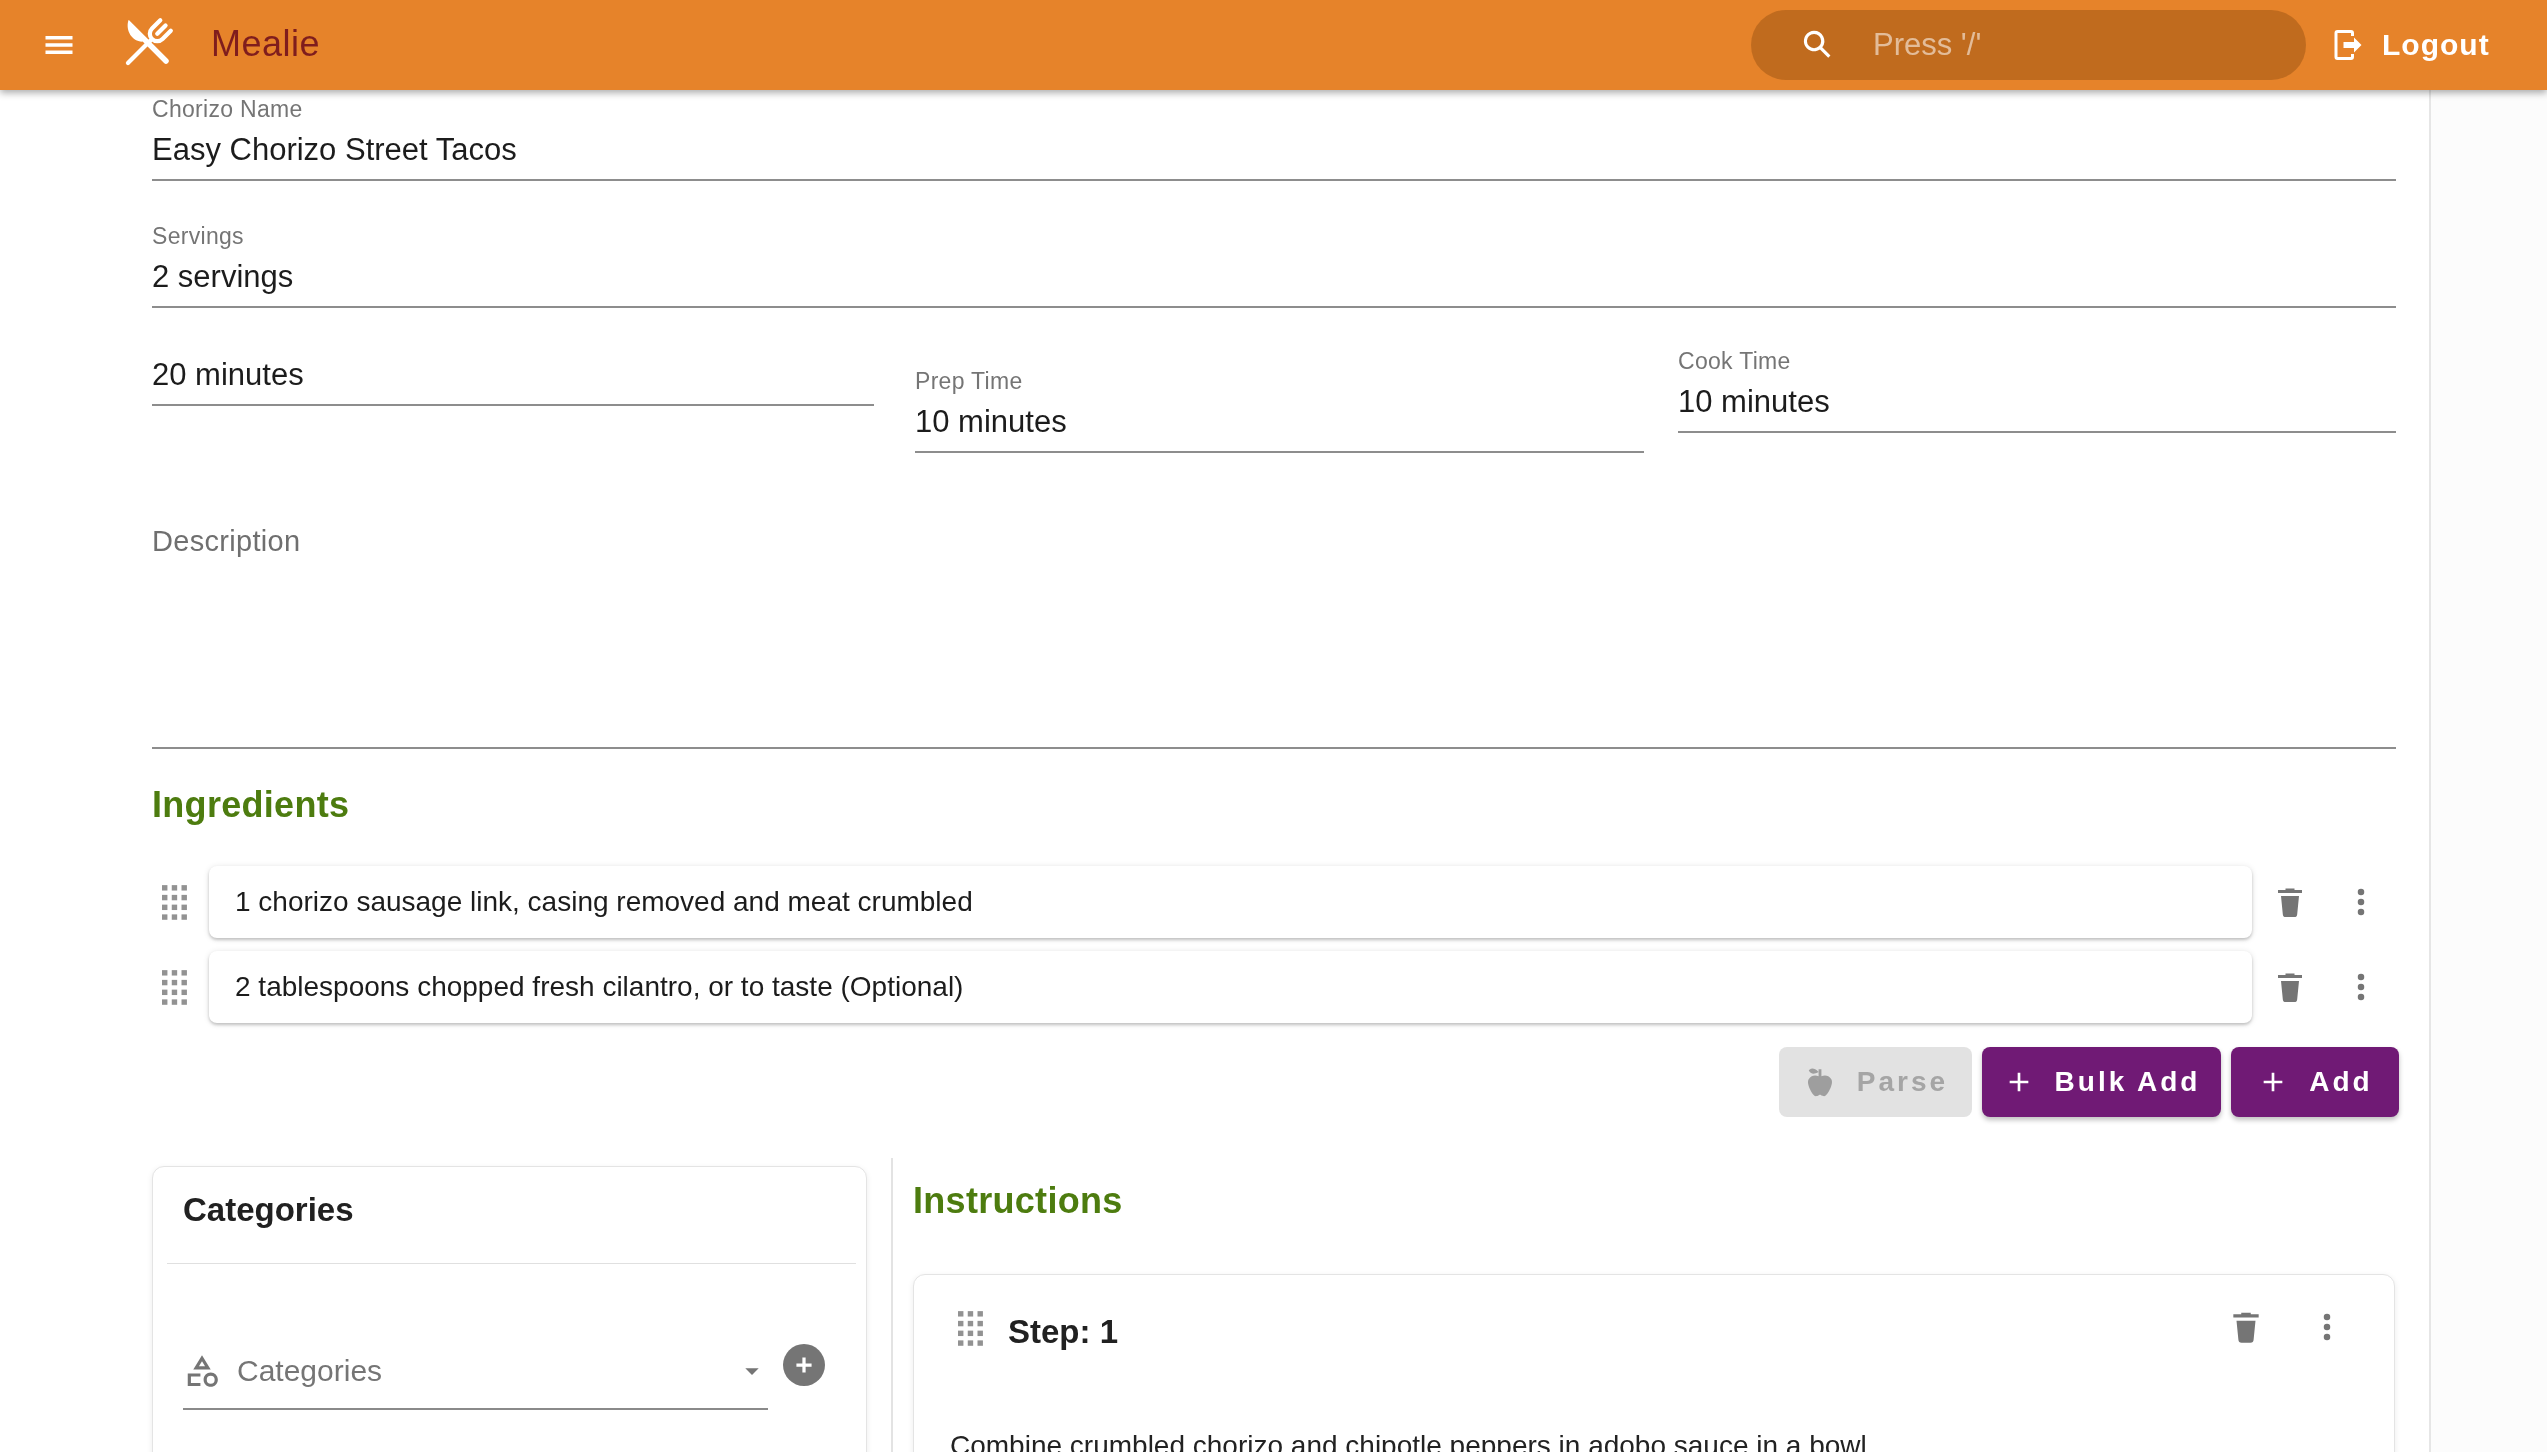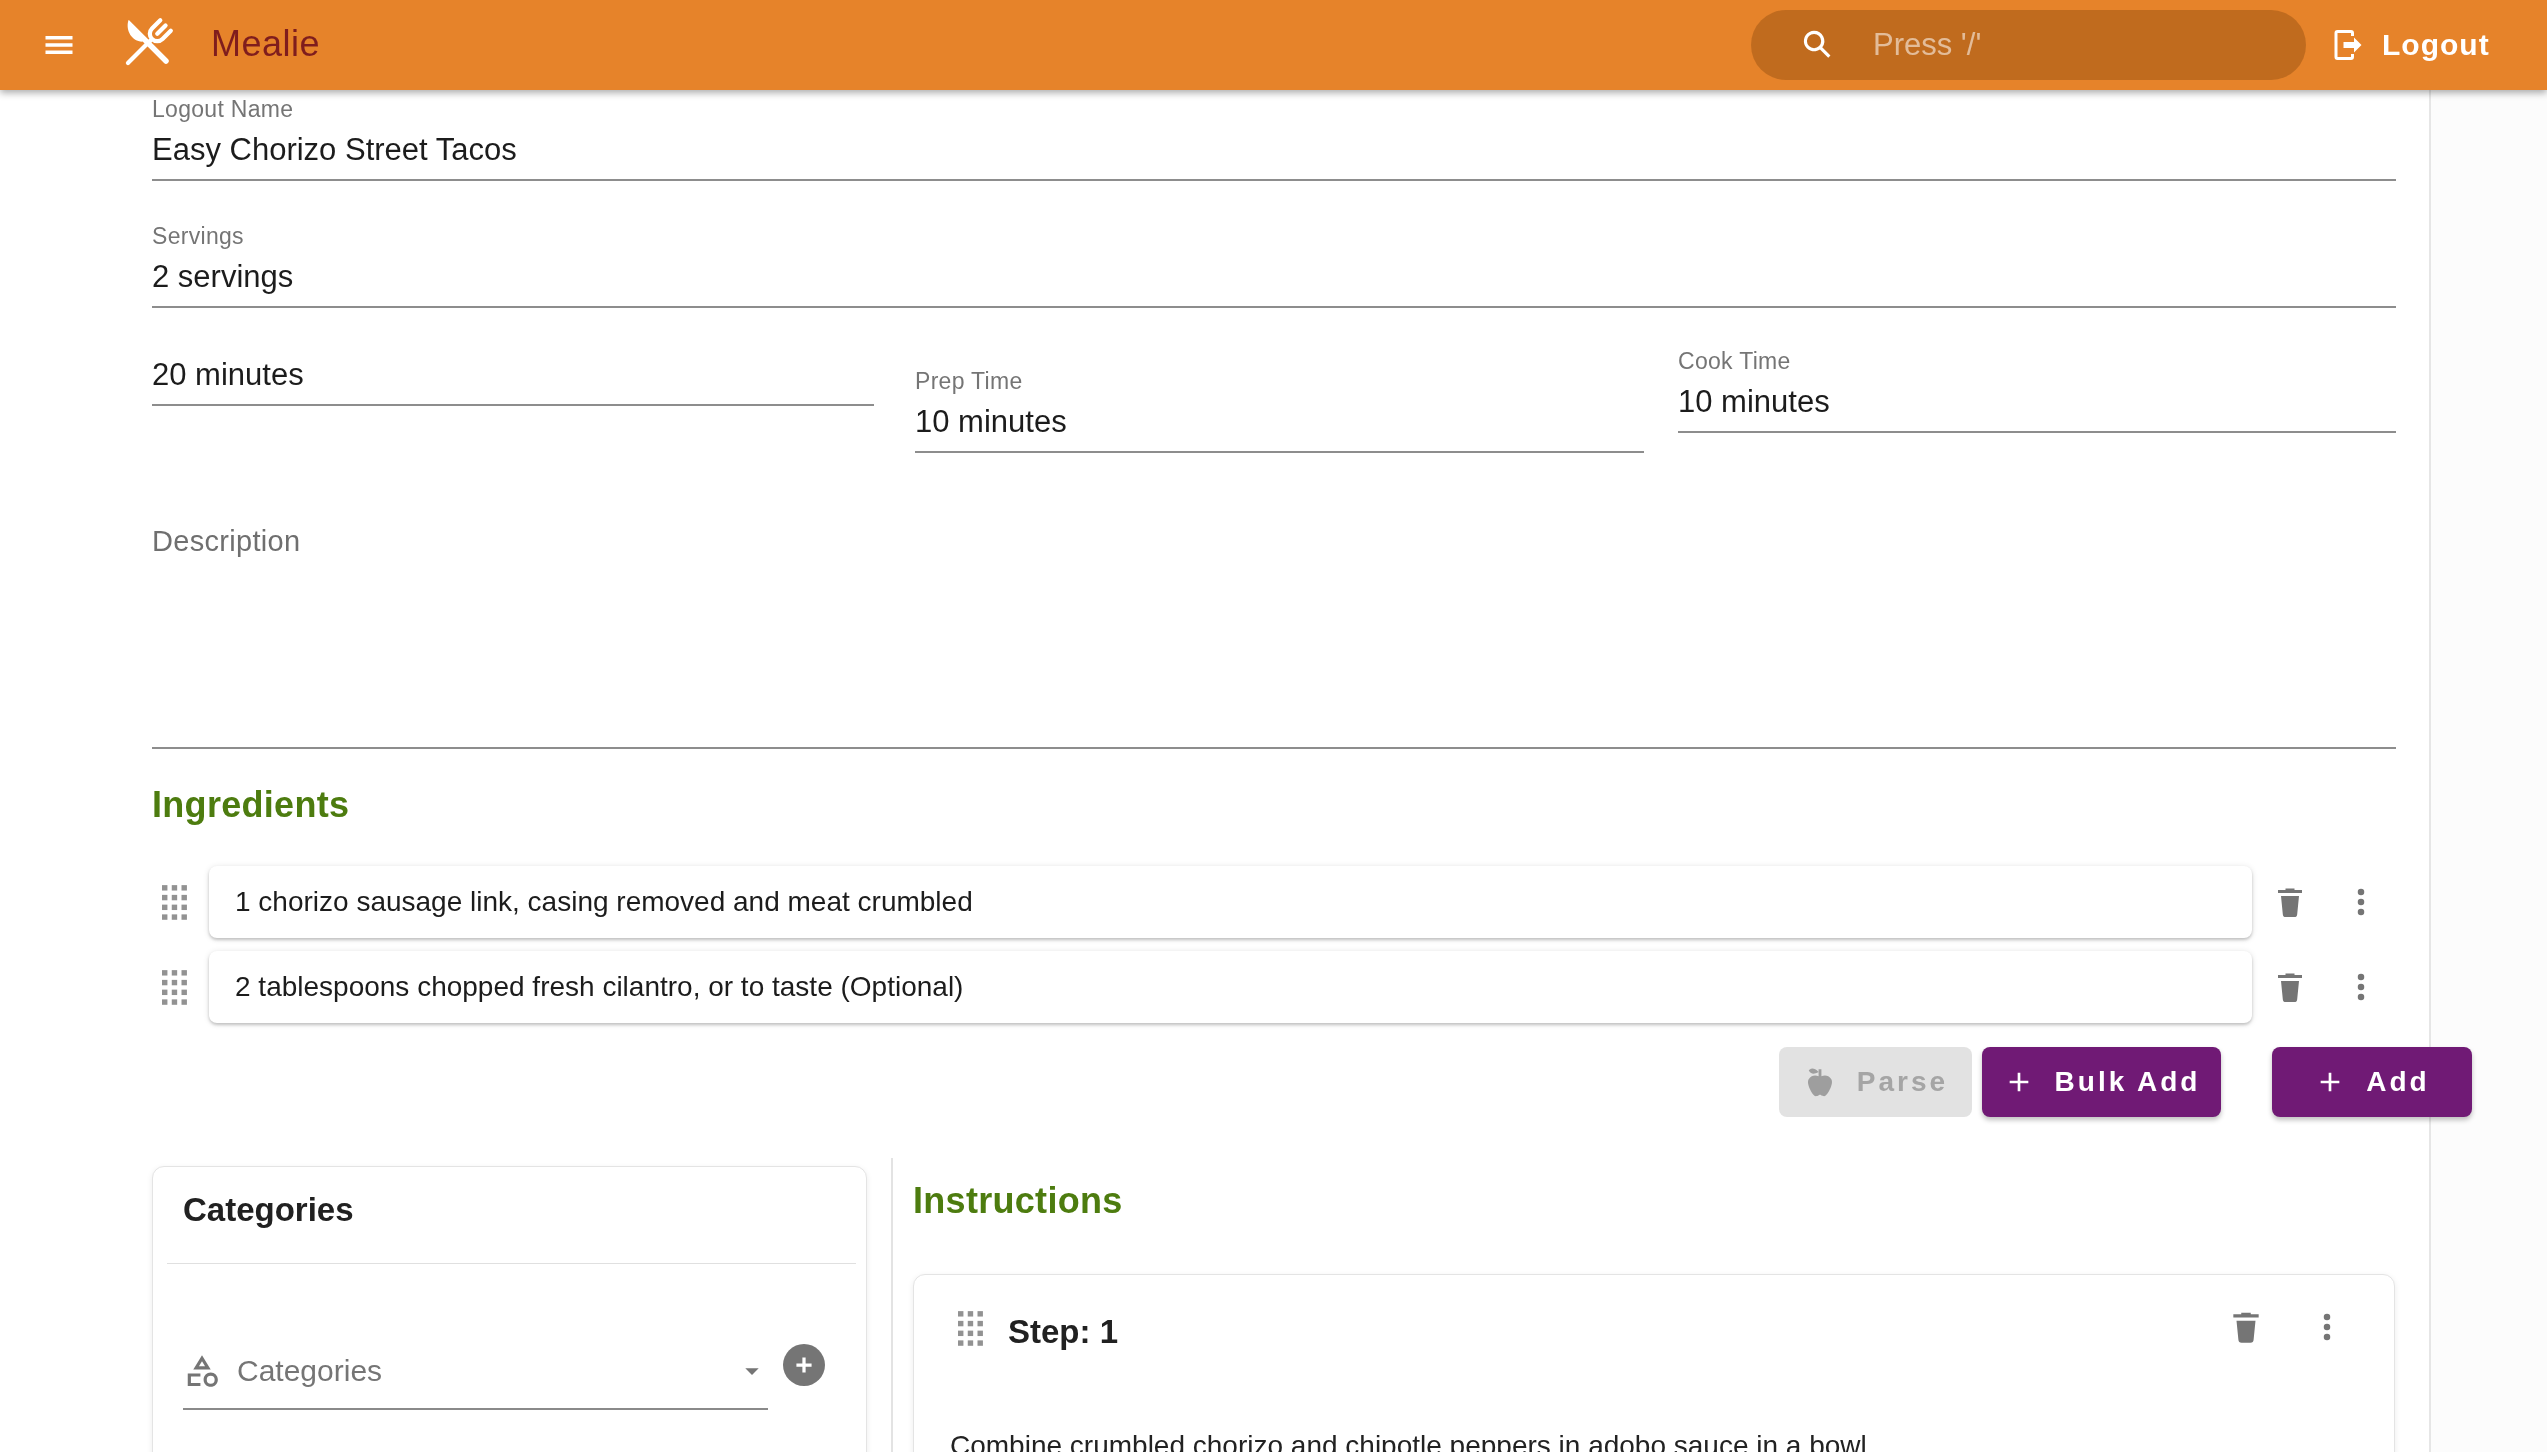--- a/index.html
+++ b/index.html
@@ -104,21 +104,21 @@
       <path fill="#ffffff" d="M16 17v-3H9v-4h7V7l5 5-5 5M14 2a2 2 0 0 1 2 2v2h-2V4H5v16h9v-2h2v2a2 2 0 0 1-2 2H5a2 2 0 0 1-2-2V4a2 2 0 0 1 2-2h9z"></path>
     </svg>
     <span class="logout-label">Logout</span>
   </button>
 </header>
 
 <div class="gutter"></div>
 <div class="content-edge"></div>
 
 <div class="field" style="left:152px;top:96px;width:2244px;">
-  <label class="f-label">Logout Name</label>
+  <label class="f-label">Chorizo Name</label>
   <input class="f-input" value="Easy Chorizo Street Tacos" style="">
 </div>
 
 <div class="field" style="left:152px;top:223px;width:2244px;">
   <label class="f-label">Servings</label>
   <input class="f-input" value="2 servings" style="">
 </div>
 
 <div class="field" style="left:152px;top:348px;width:722px;">
   <input class="f-input" value="20 minutes" style="">
@@ -216,21 +216,21 @@
   <span>Parse</span>
 </button>
 
 <button class="btn btn-green" style="left:1982px;width:239px;">
   <svg width="32" height="32" viewBox="0 0 24 24">
     <path fill="#ffffff" d="M19 13h-6v6h-2v-6H5v-2h6V5h2v6h6v2z"></path>
   </svg>
   <span>Bulk Add</span>
 </button>
 
-<button class="btn btn-green" style="left:2231px;width:200px;margin-left:41px;">
+<button class="btn btn-green" style="left:2231px;width:168px;">
   <svg width="32" height="32" viewBox="0 0 24 24">
     <path fill="#ffffff" d="M19 13h-6v6h-2v-6H5v-2h6V5h2v6h6v2z"></path>
   </svg>
   <span>Add</span>
 </button>
 
 <div class="col-divider"></div>
 
 <div class="card cat-card">
   <div class="cat-heading">Categories</div>

